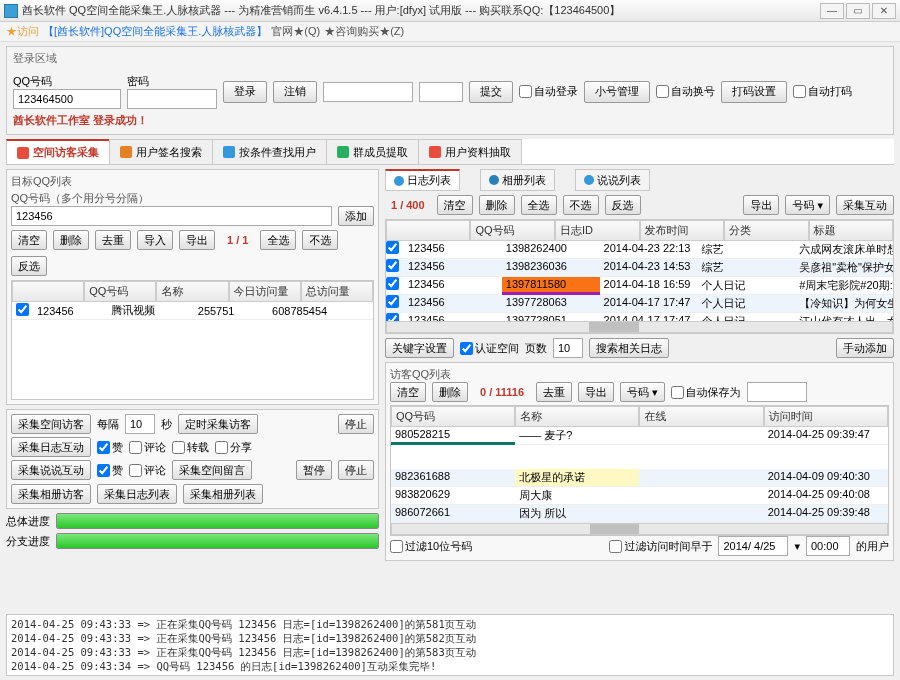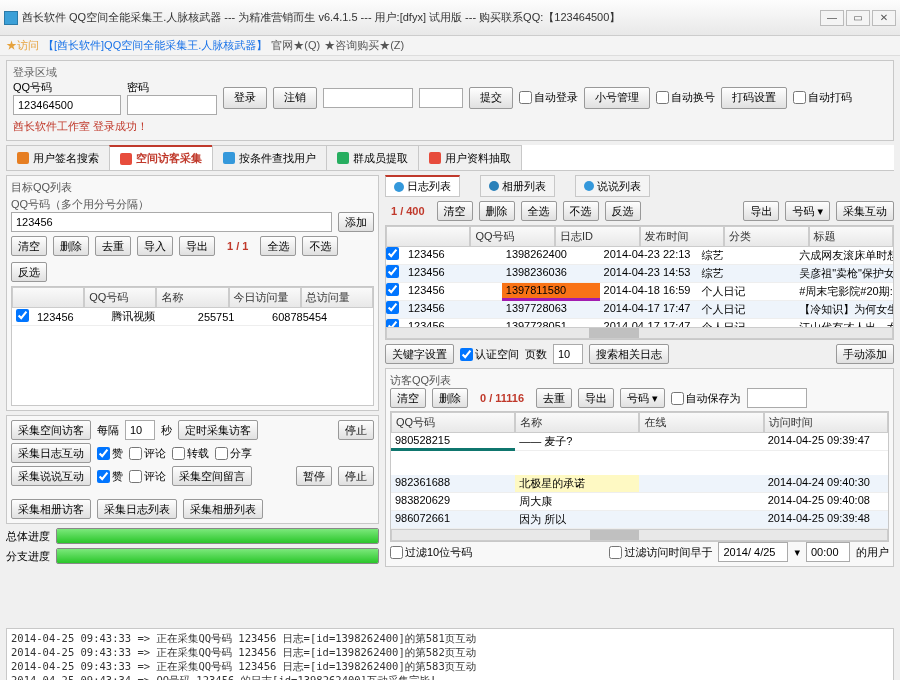--- a/index.html
+++ b/index.html
@@ -1,33 +1,33 @@
 <!DOCTYPE html>
 <html><head>
 <meta charset="utf-8">
 <style>
 * { box-sizing: border-box; margin: 0; padding: 0; font-family: "Microsoft YaHei", SimSun, Arial, sans-serif; font-size: 11px; }
 body { background: #f0f0f0; width: 900px; height: 680px; overflow: hidden; }
-.titlebar { height: 36px; background: linear-gradient(#fdfdfd,#e8e8e8); border-bottom: 1px solid #ccc; display: flex; align-items: center; padding: 0 4px; justify-content: flex-end; }
+.titlebar { height: 22px; background: linear-gradient(#fdfdfd,#e8e8e8); border-bottom: 1px solid #ccc; display: flex; align-items: center; padding: 0 4px; justify-content: flex-end; }
 .titlebar .ticon { width:14px; height:14px; background:#3ba0d8; margin-right:4px; border:1px solid #2a7aa8;}
 .titlebar .ttl { flex:1; color:#333; white-space:nowrap; overflow:hidden;}
 .winbtns { display:flex; gap:2px;}
 .winbtn { width:24px; height:16px; border:1px solid #bbb; background:#f4f4f4; display:flex; align-items:center; justify-content:center; font-size:10px; color:#555; cursor:pointer;}
 .menubar { height:20px; background:#f4f4f4; border-bottom:1px solid #ddd; display:flex; align-items:center; padding:0 6px; gap:4px; color:#555;text-align:right;}
 .menubar .star { color:#e6a23c;}
 .menubar .link { color:#1a73e8;}
 .main { padding:4px 6px; height:calc(100% - 42px); display:flex; flex-direction:column; gap:4px;}
 .fieldset { border:1px solid #c8c8c8; padding:4px 6px 6px; background:#f4f4f4;}
-.fieldset > .lg { font-size:11px; color:#666; margin-bottom:0;}
+.fieldset > .lg { font-size:11px; color:#666; margin-bottom:8px;}
 .row { display:flex; align-items:center; gap:6px; flex-wrap:wrap;}
 .inp { height:20px; border:1px solid #aaa; background:#fff; padding:0 4px; }
 .btn { height:22px; padding:0 10px; border:1px solid #999; background:linear-gradient(#fefefe,#e0e0e0); cursor:pointer; border-radius:2px;}
 .btn.sm { height:20px; padding:0 6px;}
 .cb { display:flex; align-items:center; gap:2px;}
-.red { color:#c0392b; font-weight:normal;}
+.red { color:#c0392b; font-weight:bold;}
 .tabstrip { display:flex; border-bottom:1px solid #c8c8c8; background:#fff;}
 .tab { padding:4px 10px; border:1px solid #c8c8c8; border-bottom:none; margin-right:-1px; background:#f0f0f0; display:flex; align-items:center; gap:4px; cursor:pointer;}
 .tab.active { background:#fff; font-weight:bold; color:#c0392b; border-top:2px solid #c0392b;}
 .tab .ic { width:12px; height:12px; border-radius:2px;}
 .splitpane { flex:1; display:flex; gap:6px; min-height:0;}
 .pane { display:flex; flex-direction:column; gap:4px;}
 .left { width:42%; } .right { flex:1; }
 .subfs { border:1px solid #c8c8c8; padding:4px; background:#f8f8f8;}
 .th { background:linear-gradient(#fafafa,#e8e8e8); border:1px solid #ccc; padding:2px 4px; color:#333;}
 table { width:100%; border-collapse:collapse; }
@@ -99,27 +99,27 @@
     <button class="btn">打码设置</button>
     <label class="cb">
           <input type="checkbox" style="">
           <span>自动打码</span>
         </label>
   </div>
   <div class="red" style="margin-top:4px">酋长软件工作室 登录成功！</div>
 </div>
 
 <div class="tabstrip">
+  <div class="tab active">
+        <span class="ic ico-red"></span>
+        <span>空间访客采集</span>
+      </div>
   <div class="tab">
         <span class="ic ico-orange"></span>
         <span>用户签名搜索</span>
-      </div>
-  <div class="tab active">
-        <span class="ic ico-red"></span>
-        <span>空间访客采集</span>
       </div>
   <div class="tab">
         <span class="ic ico-blue"></span>
         <span>按条件查找用户</span>
       </div>
   <div class="tab">
         <span class="ic ico-green"></span>
         <span>群成员提取</span>
       </div>
   <div class="tab">
@@ -208,21 +208,21 @@
             </label>
         <label class="cb">
               <input type="checkbox" style="">
               <span>评论</span>
             </label>
         <button class="btn sm">采集空间留言</button>
         <div style="flex:1"></div>
         <button class="btn sm">暂停</button>
         <button class="btn sm">停止</button>
       </div>
-      <div class="row" style="margin-top:13px">
+      <div class="row" style="margin-top:4px">
         <button class="btn sm">采集相册访客</button>
         <button class="btn sm">采集日志列表</button>
         <button class="btn sm">采集相册列表</button>
       </div>
     </div>
 
     <div class="row">
           <span>总体进度</span>
           <div class="progress">
             <div class="fill" style="width:100%"></div>
@@ -357,21 +357,21 @@
               <div style="display: flex;">
                 <div style="flex:1;border-bottom:3px solid #0f766e;padding:1px 4px;white-space:nowrap;overflow:hidden;background:#fff">980528215</div>
                 <div style="flex:1;border-bottom:1px solid #eee;padding:1px 4px;white-space:nowrap;overflow:hidden;background:#fff">—— 麦子?</div>
                 <div style="flex:1;border-bottom:1px solid #eee;padding:1px 4px;white-space:nowrap;overflow:hidden;background:#fff"></div>
                 <div style="flex:1;border-bottom:1px solid #eee;padding:1px 4px;white-space:nowrap;overflow:hidden;background:#fff">2014-04-25 09:39:47</div>
               </div>
               <div style="display: flex; margin-top: 24px;">
                 <div style="flex:1;border-bottom:1px solid #eee;padding:1px 4px;white-space:nowrap;overflow:hidden;background:#eef4fb">982361688</div>
                 <div style="flex:1;border-bottom:1px solid #eee;padding:1px 4px;white-space:nowrap;overflow:hidden;background:#fef9c3">北极星的承诺</div>
                 <div style="flex:1;border-bottom:1px solid #eee;padding:1px 4px;white-space:nowrap;overflow:hidden;background:#eef4fb"></div>
-                <div style="flex:1;border-bottom:1px solid #eee;padding:1px 4px;white-space:nowrap;overflow:hidden;background:#eef4fb">2014-04-24 09:40:30</div>
+                <div style="flex:1;border-bottom:1px solid #eee;padding:1px 4px;white-space:nowrap;overflow:hidden;background:#eef4fb">2014-04-09 09:40:30</div>
               </div>
               <div style="display: flex;">
                 <div style="flex:1;border-bottom:1px solid #eee;padding:1px 4px;white-space:nowrap;overflow:hidden;background:#fff">983820629</div>
                 <div style="flex:1;border-bottom:1px solid #eee;padding:1px 4px;white-space:nowrap;overflow:hidden;background:#fff">周大康</div>
                 <div style="flex:1;border-bottom:1px solid #eee;padding:1px 4px;white-space:nowrap;overflow:hidden;background:#fff"></div>
                 <div style="flex:1;border-bottom:1px solid #eee;padding:1px 4px;white-space:nowrap;overflow:hidden;background:#fff">2014-04-25 09:40:08</div>
               </div>
               <div style="display: flex;">
                 <div style="flex:1;border-bottom:1px solid #eee;padding:1px 4px;white-space:nowrap;overflow:hidden;background:#eef4fb">986072661</div>
                 <div style="flex:1;border-bottom:1px solid #eee;padding:1px 4px;white-space:nowrap;overflow:hidden;background:#eef4fb">因为 所以</div>

